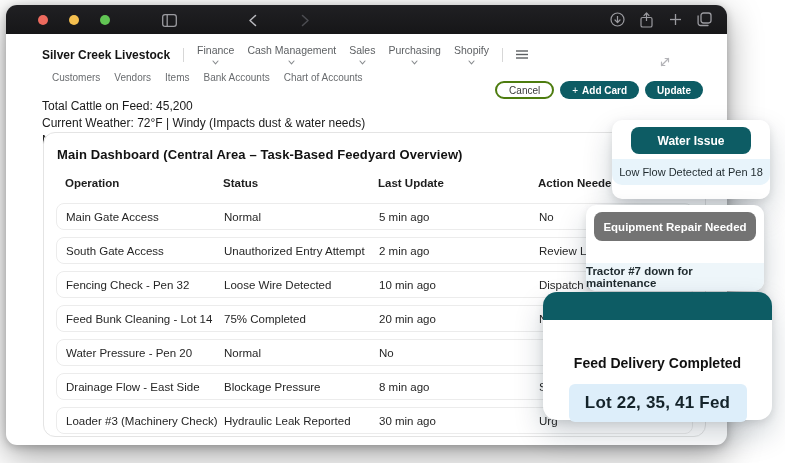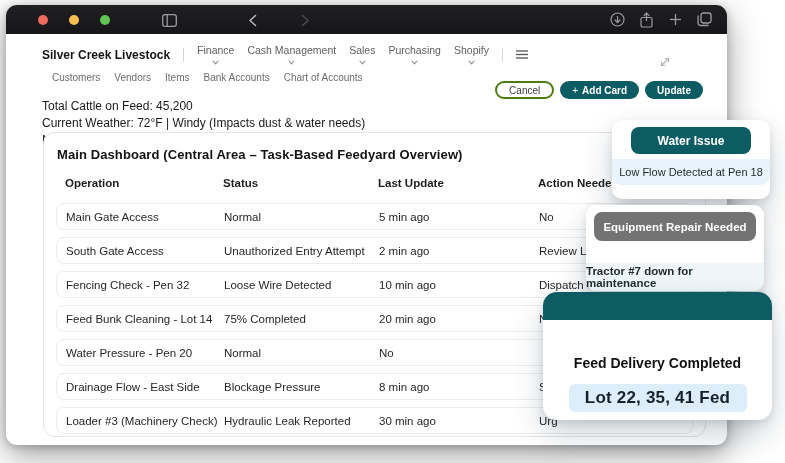--- a/index.html
+++ b/index.html
@@ -98,21 +98,21 @@
   .water .ov-detail { margin-top:5px; height:26px; font-size:11px; font-weight:500; border-radius:0 0 10px 10px; }
 
   .equipment { left:586px; top:205px; width:178px; }
   .equipment .ov-btn { margin:7px 8px 0; height:29px; font-size:11.5px; }
   .equipment .ov-detail { margin-top:22px; height:28px; font-size:11.5px; font-weight:700; border-radius:0 0 10px 10px; }
 
   .feed { left:543px; top:292px; width:229px; height:128px; border-radius:14px; }
   .feed-band { height:28px; border-radius:14px 14px 0 0; }
   .feed-title { margin-top:35px; text-align:center; font-size:14px; font-weight:700; color:#101010; }
   .feed-box {
-    margin:13px auto 0; width:178px; height:28px;
+    margin:13px auto 0; width:178px; height:38px;
     border-radius:6px; display:flex; align-items:center; justify-content:center;
     font-size:17px; font-weight:600; color:#14232a; letter-spacing:.2px;
   }
   svg { display:block; }
 </style>
 </head>
 <body>
 
 <div class="window">
 

